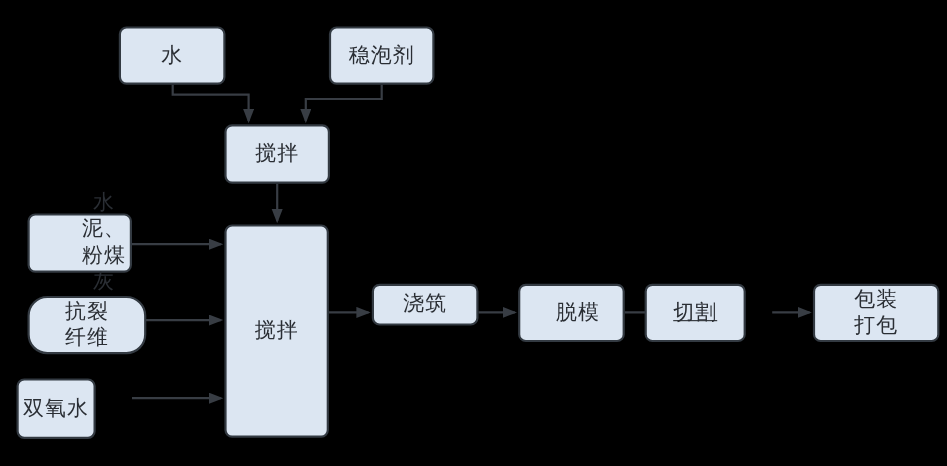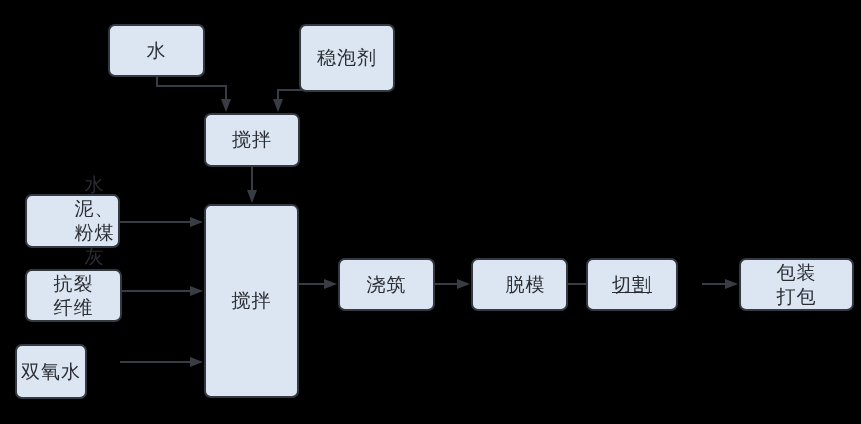--- a/index.html
+++ b/index.html
@@ -38,27 +38,27 @@
     justify-content: center;
     color: #2a2e34;
     font-size: 19px;
     letter-spacing: 1px;
     text-align: center;
     white-space: pre-line;
     line-height: 24px;
   }
   
   .n-water      { left: 108px; top:  24px; width:  97px; height: 53px; }
-  .n-stabilizer { left: 299px; top:  24px; width:  96px; height: 68px; }
+  .n-stabilizer { left: 299px; top:  24px; width:  96px; height: 53px; }
   .n-mix1       { left: 204px; top: 113px; width:  96px; height: 54px; }
   .n-cement     { left:  25px; top: 194px; width:  95px; height: 54px; padding-left: 44px; }
-  .n-fiber      { left:  25px; top: 269px; width:  97px; height: 53px; }
+  .n-fiber      { left:  25px; top: 269px; width:  108px; height: 53px; border-radius: 18px; }
   .n-peroxide   { left:  15px; top: 344px; width:  72px; height: 55px; }
   .n-mix2       { left: 204px; top: 204px; width:  95px; height: 194px; }
-  .n-pour       { left: 338px; top: 258px; width:  97px; height: 53px; }
+  .n-pour       { left: 338px; top: 258px; width:  97px; height: 38px; }
   .n-demold     { left: 471px; top: 258px; width:  97px; height: 53px; padding-left: 12px; }
   .n-cut        { left: 586px; top: 258px; width:  92px; height: 53px; text-decoration: underline; }
   .n-pack       { left: 739px; top: 258px; width:  115px; height: 53px; }
 </style>
 </head>
 <body>
 
 <div class="canvas">
 
   <svg class="connector-layer" viewBox="0 0 861 424" xmlns="http://www.w3.org/2000/svg">

